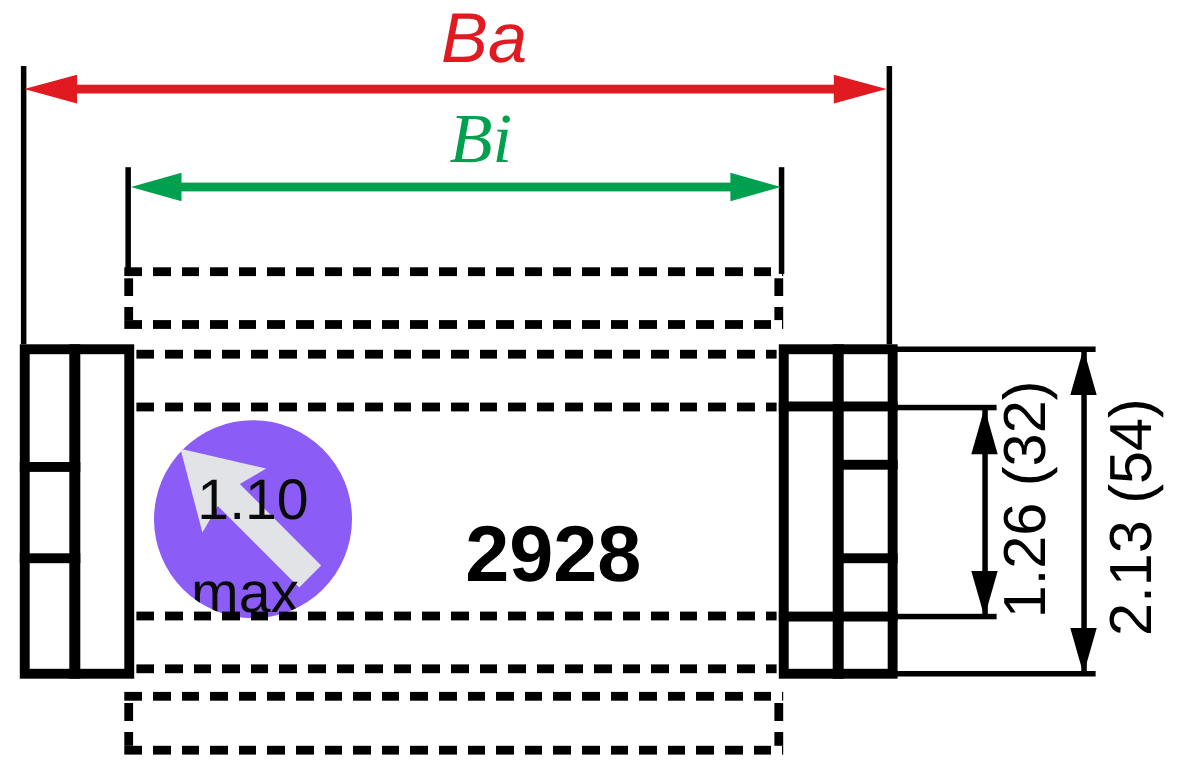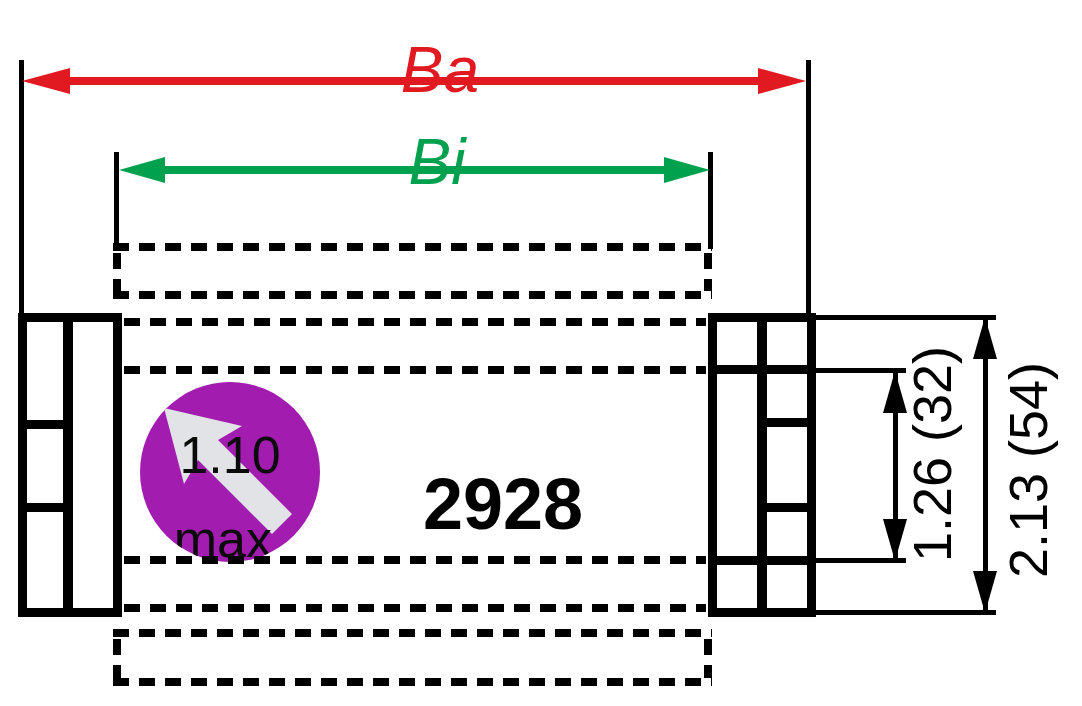--- a/index.html
+++ b/index.html
@@ -20,32 +20,32 @@
   .dim-line-red{position:absolute;height:8px;background:var(--red);}
   .dim-line-green{position:absolute;height:8px;background:var(--green);}
   .arr{position:absolute;width:0;height:0;}
   .arr-left-red{border-top:13px solid transparent;border-bottom:13px solid transparent;border-right:48px solid var(--red);}
   .arr-right-red{border-top:13px solid transparent;border-bottom:13px solid transparent;border-left:48px solid var(--red);}
   .arr-left-green{border-top:13px solid transparent;border-bottom:13px solid transparent;border-right:46px solid var(--green);}
   .arr-right-green{border-top:13px solid transparent;border-bottom:13px solid transparent;border-left:46px solid var(--green);}
   .arr-up-black{border-left:12px solid transparent;border-right:12px solid transparent;border-bottom:42px solid #000;}
   .arr-down-black{border-left:12px solid transparent;border-right:12px solid transparent;border-top:42px solid #000;}
   
-  .dim-label{position:absolute;width:200px;text-align:center;font-style:italic;font-size:64px;line-height:64px;font-weight:400;margin-top:36px;}
+  .dim-label{position:absolute;width:200px;text-align:center;font-style:italic;font-size:64px;line-height:64px;font-weight:400;}
   .label-red{color:var(--red);}
-  .label-green{color:var(--green);}
+  .label-green{color:var(--green);font-family:Liberation Serif, serif;}
   .vlabel{position:absolute;width:300px;height:60px;display:flex;align-items:center;justify-content:center;
     font-size:54px;font-weight:400;color:#000;transform:rotate(-90deg);white-space:nowrap;}
   
   .block{position:absolute;border:9px solid #000;background:#fff;box-sizing:border-box;}
   
   .title-line{position:absolute;left:353px;width:300px;text-align:center;font-weight:700;color:#000;}
   
   .badge{position:absolute;left:140px;top:382px;width:180px;height:180px;border-radius:50%;
-    background:#a21caf;overflow:hidden;}
+    background:#8b5cf6;overflow:hidden;}
   .badge-text{position:absolute;width:100%;text-align:center;font-size:52px;line-height:56px;color:#0a0a0a;}
 </style>
 </head>
 <body>
 
 <div class="canvas">
 
   <div class="dim-label label-red" style="left:340px;top:2px;">Ba</div>
   <div class="vline" style="left:19px;top:60px;width:5px;height:256px;"></div>
   <div class="vline" style="left:806px;top:60px;width:5px;height:256px;"></div>

